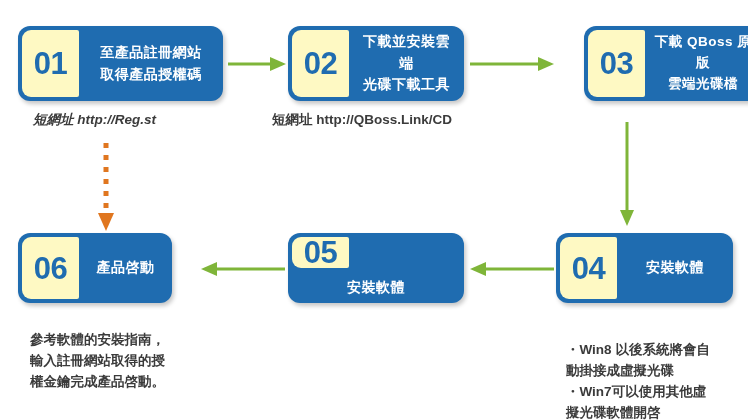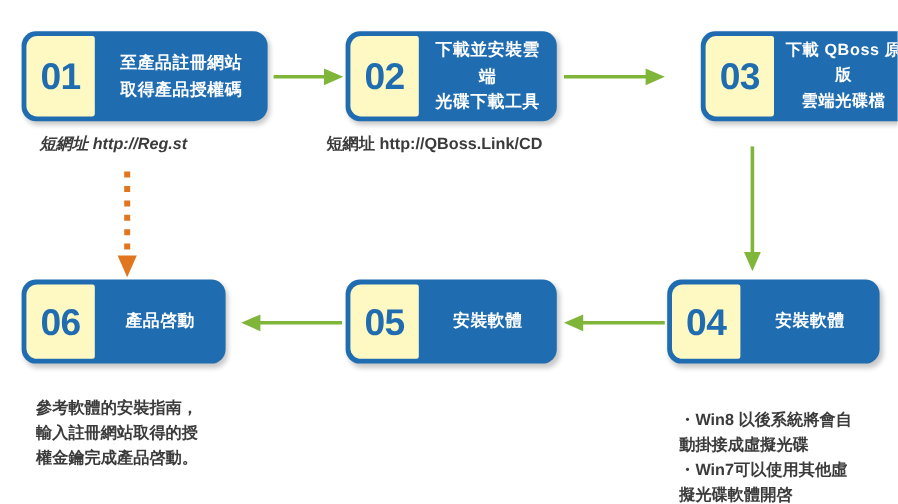--- a/index.html
+++ b/index.html
@@ -99,28 +99,28 @@
     <div class="num-panel">
       <span class="num">04</span>
     </div>
     <div class="step-label">安裝軟體</div>
   </div>
   <div class="caption" style="left:566px;top:340px;width:185px;">・Win8 以後系統將會自
   動掛接成虛擬光碟
 ・Win7可以使用其他虛
   擬光碟軟體開啓</div>
 
-  <div class="step" style="left:288px;top:233px;width:176px;height:70px;">
+  <div class="step" style="left:288px;top:233px;width:176px;height:70px;flex-direction:column;">
     <div class="num-panel">
       <span class="num">05</span>
     </div>
     <div class="step-label">安裝軟體</div>
   </div>
 
-  <div class="step" style="left:18px;top:233px;width:170px;height:70px;">
+  <div class="step" style="left:18px;top:233px;width:154px;height:70px;">
     <div class="num-panel">
       <span class="num">06</span>
     </div>
     <div class="step-label">產品啓動</div>
   </div>
   <div class="caption" style="left:30px;top:330px;width:215px;">參考軟體的安裝指南，
 輸入註冊網站取得的授
 權金鑰完成產品啓動。</div>
 
   <div class="arrow" style="left:228px;top:55px;width:58px;height:18px;">

